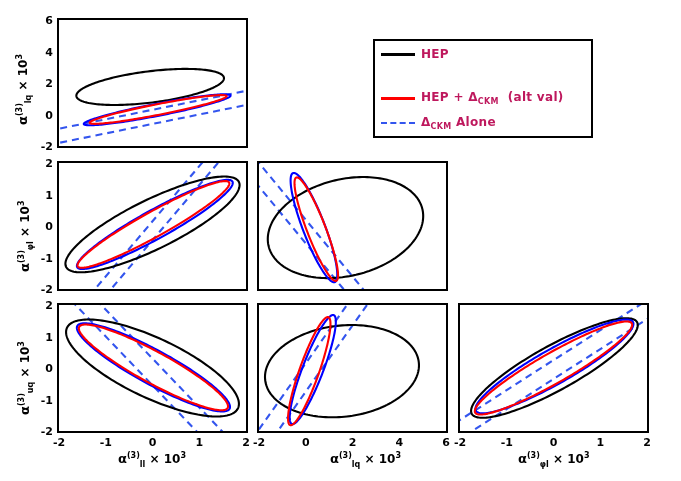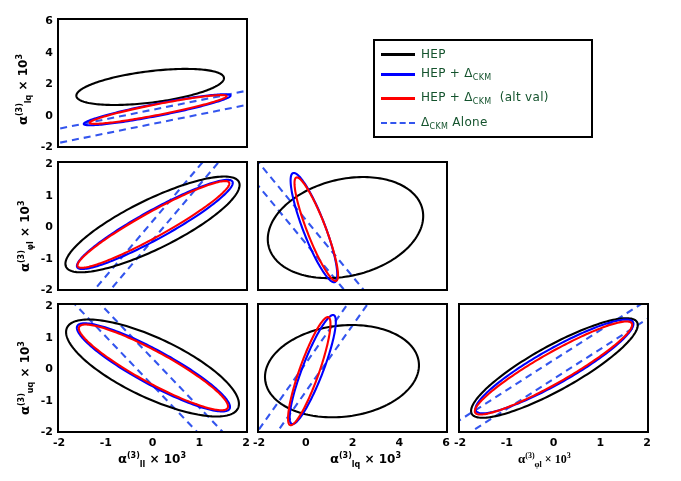--- a/index.html
+++ b/index.html
@@ -25,21 +25,21 @@
   .sym{font-style:normal;}
   .sup{font-size:8px;vertical-align:super;}
   .sub{font-size:8px;vertical-align:sub;}
   .times{font-size:12px;}
 
   
   .legend{position:absolute;border:2px solid #000;background:#fff;box-sizing:border-box;}
   .legrow{position:absolute;display:flex;align-items:center;height:16px;}
   .swatch{width:34px;height:0;border-top-width:3px;border-top-style:solid;margin-right:6px;flex:none;}
   .swatch.dash{border-top-style:dashed;border-top-width:2px;}
-  .legtext{font-weight:normal;font-size:12px;color:#14532d;white-space:nowrap;letter-spacing:.3px;}
+  .legtext{font-weight:bold;font-size:12px;color:#be185d;white-space:nowrap;letter-spacing:.3px;}
 </style>
 </head>
 <body>
 
 <div class="fig">
 
   <div class="axlabel y" style="left:16px;top:125px;">
     <span class="sym">α</span><span class="sup">(3)</span><span class="sub">lq</span><span class="times"> </span><span class="times">× 10</span><span class="sup">3</span>
   </div>
 
@@ -52,21 +52,21 @@
   </div>
 
   <div class="axlabel" style="left:118px;top:452px;">
     <span class="sym">α</span><span class="sup">(3)</span><span class="sub">ll</span><span class="times"> </span><span class="times">× 10</span><span class="sup">3</span>
   </div>
 
   <div class="axlabel" style="left:330px;top:452px;">
     <span class="sym">α</span><span class="sup">(3)</span><span class="sub">lq</span><span class="times"> </span><span class="times">× 10</span><span class="sup">3</span>
   </div>
 
-  <div class="axlabel" style="left:518px;top:452px;font-family:Liberation Serif, serif;">
+  <div class="axlabel" style="left:518px;top:452px;">
     <span class="sym">α</span><span class="sup">(3)</span><span class="sub">φl</span><span class="times"> </span><span class="times">× 10</span><span class="sup">3</span>
   </div>
 
   <div id="panels">
       <div class="panel" style="left: 57px; top: 18px; width: 191px; height: 130px;">
         <svg viewBox="0 0 187 126" preserveAspectRatio="none">
           <defs>
             <clipPath id="clip0">
               <rect x="0" y="0" width="187" height="126"></rect>
             </clipPath>
@@ -192,24 +192,20 @@
       <div class="tick x" style="left: 647px; top: 437px; width: 26px;">2</div>
     </div>
 
   <div class="legend" style="left:373px;top:39px;width:220px;height:99px;">
 
     <div class="legrow" style="left:6px;top:5px;">
       <span class="swatch" style="border-top-color:#000000;"></span>
       <span class="legtext">HEP</span>
     </div>
 
-    <div class="legrow" style="left:6px;top:25px;">
-      <span class="swatch" style="border-top-color:#0000ff;"></span>
-      <span class="legtext"><span>HEP + Δ</span><span class="sub">CKM</span></span>
-    </div>
 
     <div class="legrow" style="left:6px;top:74px;">
       <span class="swatch dash" style="border-top-color:#3355ee;"></span>
       <span class="legtext"><span>Δ</span><span class="sub">CKM</span><span>&nbsp;</span><span>Alone</span></span>
     </div>
 
     <div class="legrow" style="left:6px;top:49px;">
       <span class="swatch" style="border-top-color:#ff0000;"></span>
       <span class="legtext"><span>HEP + Δ</span><span class="sub">CKM</span><span>&nbsp;&nbsp;</span><span>(alt val)</span></span>
     </div>

